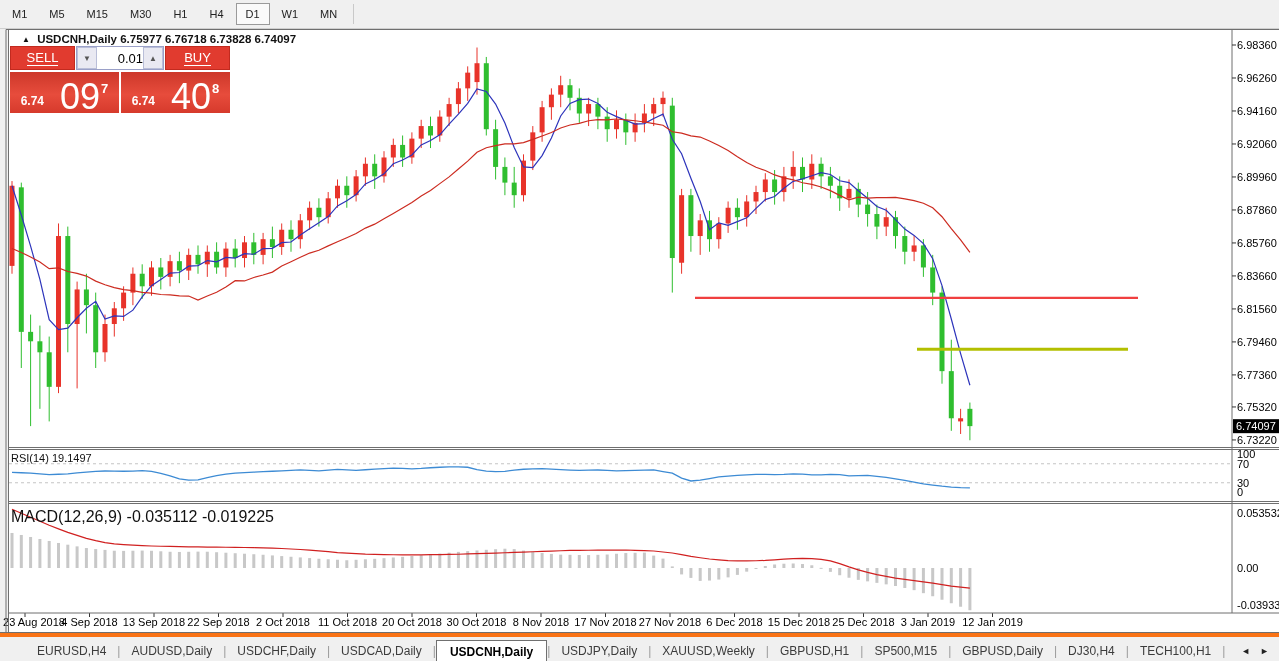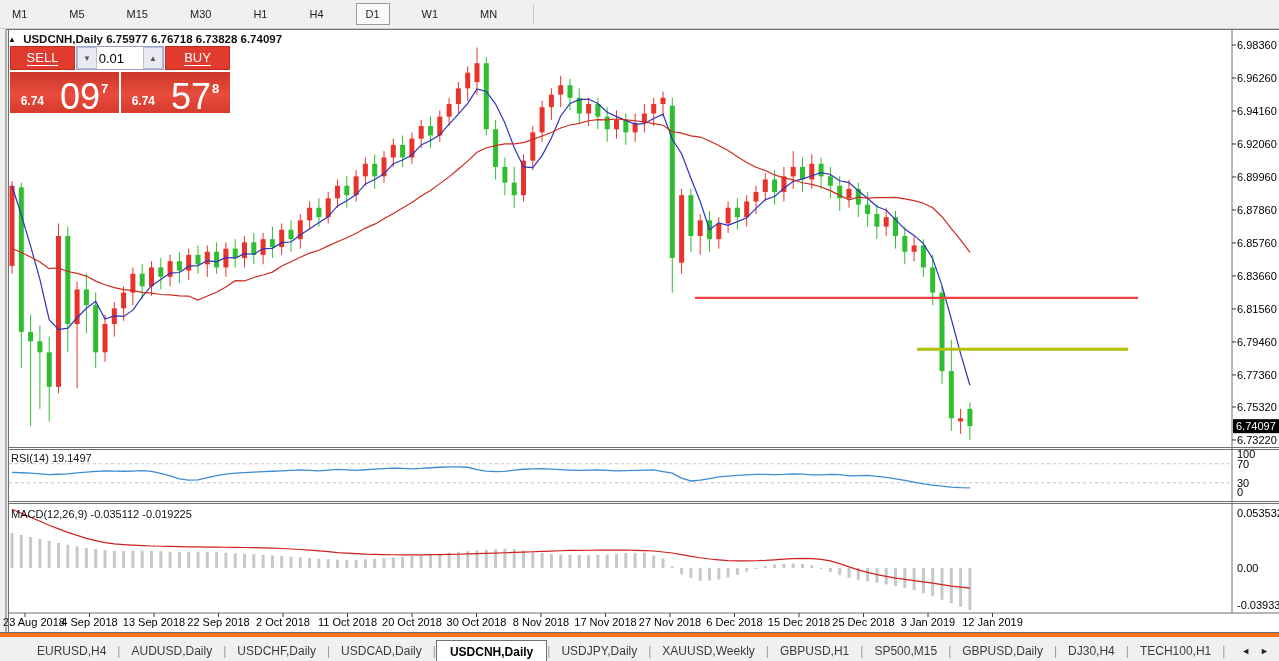--- a/index.html
+++ b/index.html
@@ -1,41 +1,41 @@
 <!DOCTYPE html>
 <html><head>
 <meta charset="utf-8">
 <style>
   html,body{margin:0;padding:0;}
   body{width:1279px;height:661px;position:relative;overflow:hidden;background:#f0f0f0;
        font-family:"Liberation Sans",sans-serif;-webkit-font-smoothing:none;}
   
   #tf-toolbar{position:absolute;left:0;top:0;width:1279px;height:28px;background:#f0f0f0;
-              border-bottom:1px solid #cfcfcf;display:flex;align-items:center;z-index:30;gap:20px;}
+              border-bottom:1px solid #cfcfcf;display:flex;align-items:center;z-index:30;}
   .tf-btn{font-size:11px;color:#222;padding:4px 9px;margin-left:2px;border:1px solid transparent;cursor:default;}
   .tf-btn.active{background:#fafafa;border:1px solid #9a9a9a;}
   .tf-sep{width:1px;height:20px;background:#c9c9c9;margin:0 6px;}
   
   #chart-canvas{position:absolute;left:0;top:0;width:1279px;height:615px;z-index:1;}
   svg text{font-family:"Liberation Sans",sans-serif;}
   
-  #chart-header{position:absolute;left:8px;top:33px;z-index:10;font-size:11.5px;font-weight:700;color:#111;}
+  #chart-header{position:absolute;left:22px;top:33px;z-index:10;font-size:11.5px;font-weight:700;color:#111;}
   #chart-header .tri{font-size:8px;position:relative;top:-1px;margin-right:4px;}
   #rsi-label{position:absolute;left:11px;top:452px;z-index:10;font-size:11px;color:#111;}
-  #macd-label{position:absolute;left:11px;top:508px;z-index:10;font-size:11px;color:#111;}
+  #macd-label{position:absolute;left:11px;top:508px;z-index:10;font-size:16px;color:#111;}
   
   #trade-widget{position:absolute;left:10px;top:46px;width:220px;z-index:20;}
   #tw-row1{display:flex;height:24px;border-radius:8px;}
   .tw-btn{background:#e13b2f;color:#fff;font-size:13px;border:1px solid #c22a1f;
           width:63px;display:flex;align-items:center;justify-content:center;cursor:pointer;}
   .tw-btn span{border-bottom:1px solid #fff;line-height:15px;}
   #tw-spinner{display:flex;height:22px;border:1px solid #9aa0c8;background:#fff;margin:0 1px;flex:1;}
   .sp-btn{width:18px;background:#e9e9f2;border:1px solid #b9bed8;color:#555;font-size:8px;
           display:flex;align-items:center;justify-content:center;cursor:pointer;}
-  #tw-volume{flex:1;font-size:13px;color:#000;display:flex;align-items:center;justify-content:flex-end;padding-right:19px;}
+  #tw-volume{flex:1;font-size:13px;color:#000;display:flex;align-items:center;justify-content:flex-end;padding-right:0;}
   #tw-row2{display:flex;margin-top:2px;}
   .tw-tile{background:linear-gradient(180deg,#cd382a,#e74c3c 55%,#d63a2c);color:#fff;height:38px;
            flex:1;display:flex;align-items:flex-end;justify-content:center;padding-bottom:3px;cursor:pointer;}
   .tw-tile + .tw-tile{margin-left:2px;}
   .tile-small{font-size:12px;font-weight:700;margin-right:16px;margin-bottom:2px;}
   .tile-big{font-size:36px;font-weight:400;line-height:26px;}
   .tile-sup{font-size:13px;font-weight:700;position:relative;top:-14px;margin-left:1px;}
   
   #tab-bar{position:absolute;left:0;top:633px;width:1279px;height:28px;background:#f0f0f0;
            border-top:4px solid #f97316;display:flex;align-items:center;z-index:30;font-size:12px;}
@@ -505,21 +505,21 @@
       </div>
   </div>
   <div id="tw-row2">
     <div class="tw-tile">
       <span class="tile-small">6.74</span>
       <span class="tile-big">09</span>
       <span class="tile-sup">7</span>
     </div>
     <div class="tw-tile">
       <span class="tile-small">6.74</span>
-      <span class="tile-big">57</span>
+      <span class="tile-big">40</span>
       <span class="tile-sup">8</span>
     </div>
   </div>
 </div>
 
 <div id="tab-bar">
   <div id="tab-strip">
       <span class="tab">EURUSD,H4</span>
       <span class="tab-div">|</span>
       <span class="tab">AUDUSD,Daily</span>

